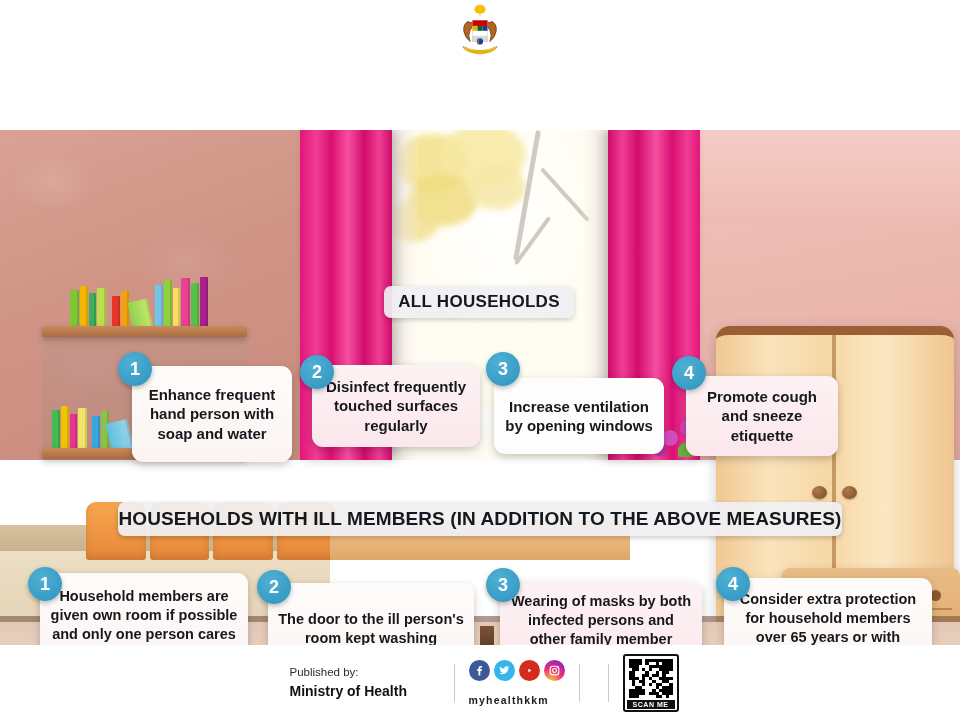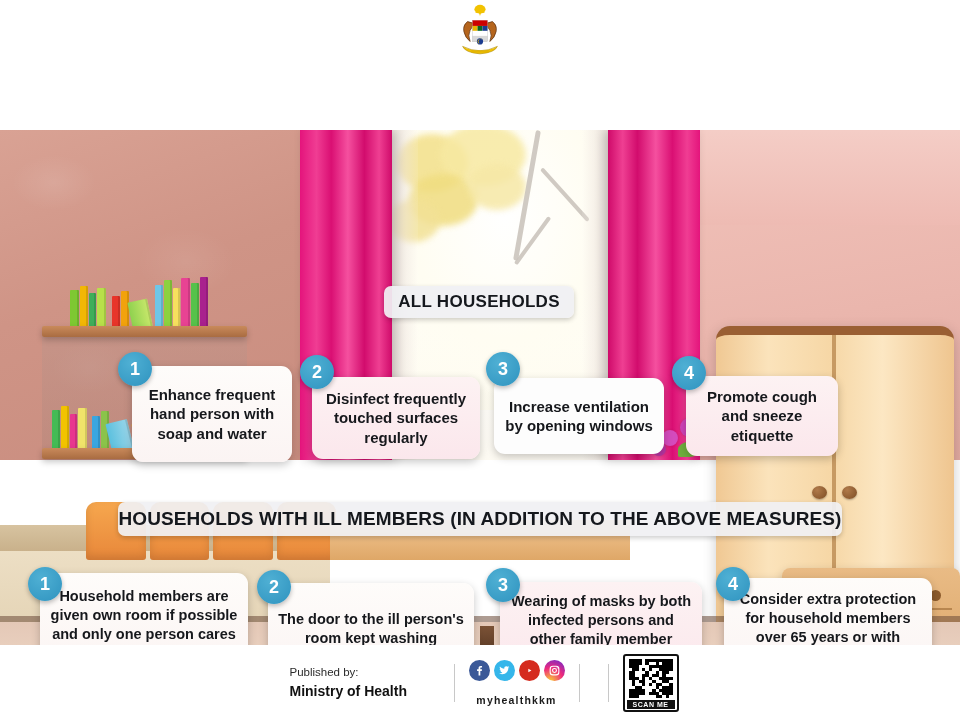--- a/index.html
+++ b/index.html
@@ -133,21 +133,21 @@
     background:radial-gradient(circle at 38% 32%, #4fb0d4, #2f93bf);
     color:#ffffff;font-size:18px;font-weight:bold;
     display:flex;align-items:center;justify-content:center;
     box-shadow:0 2px 5px rgba(0,0,0,.28);z-index:5;
     font-family:"Liberation Sans", sans-serif;
   }
 
   
   .c1{left:132px;top:236px;width:160px;height:96px;font-size:15px;}
   .n1{left:118px;top:222px;}
-  .c2{left:312px;top:247px;width:168px;height:82px;font-size:15px;}
+  .c2{left:312px;top:235px;width:168px;height:82px;font-size:15px;}
   .n2{left:300px;top:225px;}
   .c3{left:494px;top:248px;width:170px;height:76px;font-size:15px;}
   .n3{left:486px;top:222px;}
   .c4{left:686px;top:246px;width:152px;height:80px;font-size:15px;}
   .n4{left:672px;top:226px;}
 
   
   .b1{left:40px;top:443px;width:208px;height:104px;font-size:14.5px;}
   .bn1{left:28px;top:437px;}
   .b2{left:268px;top:453px;width:206px;height:92px;font-size:14.5px;}
@@ -157,21 +157,21 @@
   .b4{left:724px;top:448px;width:208px;height:100px;font-size:14.5px;}
   .bn4{left:716px;top:437px;}
 
   
   .footer{position:absolute;left:0;top:645px;width:960px;height:75px;background:#ffffff;
     display:flex;align-items:center;justify-content:center;gap:0;}
   .pub{width:150px;text-align:left;padding-left:8px;}
   .pub-small{font-size:11.5px;color:#2b2b2b;line-height:1.5;}
   .pub-big{font-size:14px;font-weight:bold;color:#111;line-height:1.35;}
   .divider{width:1px;height:38px;background:#c8c8c8;margin:0 14px;}
-  .social{display:flex;flex-direction:column;align-items:center;gap:13px;}
+  .social{display:flex;flex-direction:column;align-items:flex-start;gap:13px;}
   .social-icons{display:flex;gap:4px;}
   .si{width:21px;height:21px;border-radius:50%;display:flex;align-items:center;justify-content:center;color:#fff;}
   .si-fb{background:#3b5998;}
   .si-tw{background:#35b6ea;}
   .si-yt{background:#d52b1e;}
   .si-ig{background:radial-gradient(circle at 30% 100%,#f9ce34,#ee2a7b 50%,#6228d7 100%);}
   .social-label{font-size:10.5px;font-weight:bold;color:#1a1a1a;letter-spacing:1.2px;}
   .myhealth{display:flex;flex-direction:column;align-items:center;}
   .mh-row{display:flex;align-items:flex-end;}
   .mh-my{font-size:19px;font-weight:bold;color:#1d1d1d;font-family:"Liberation Serif", serif;}

